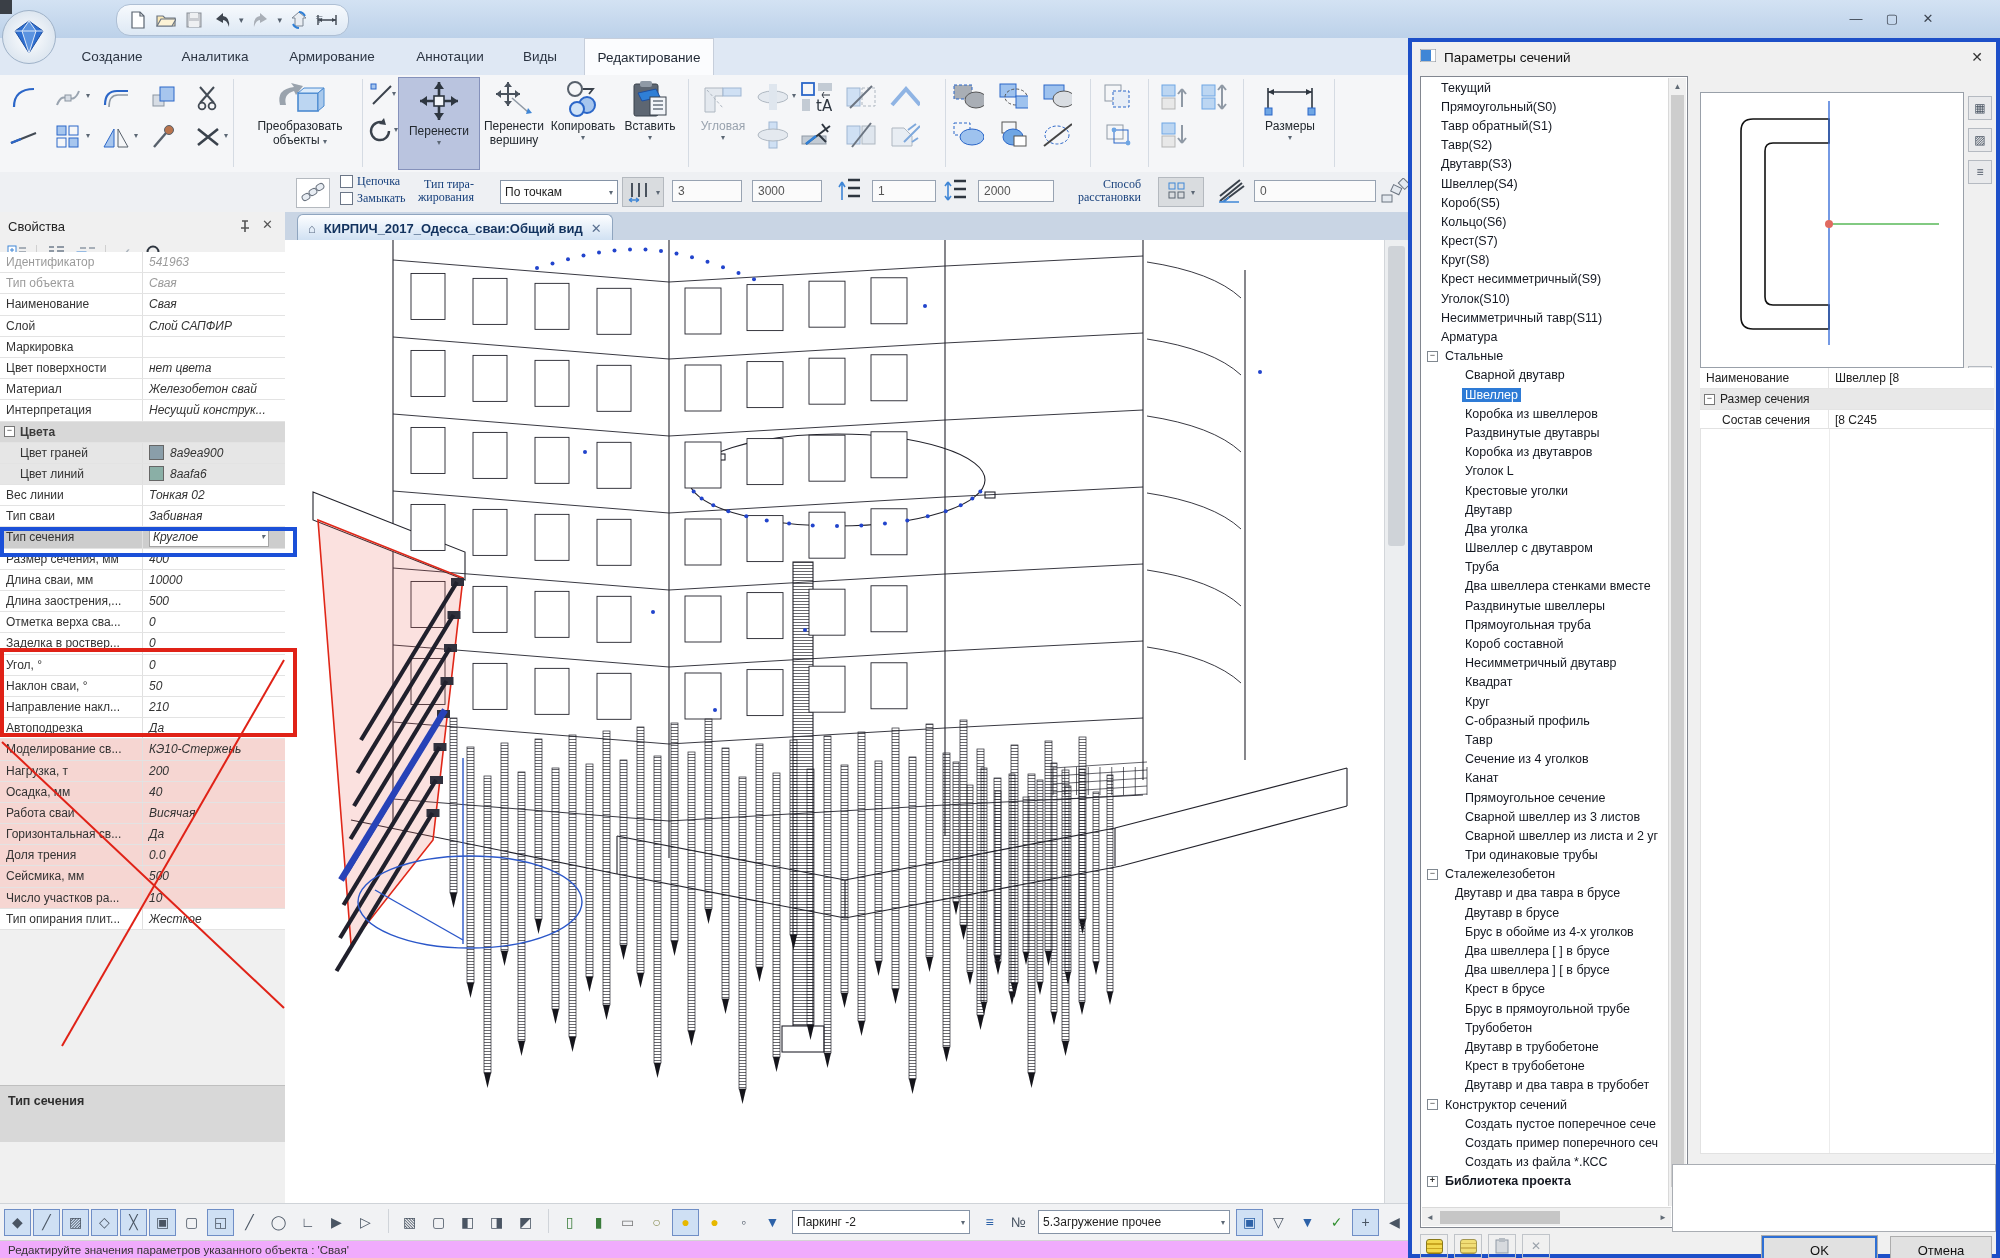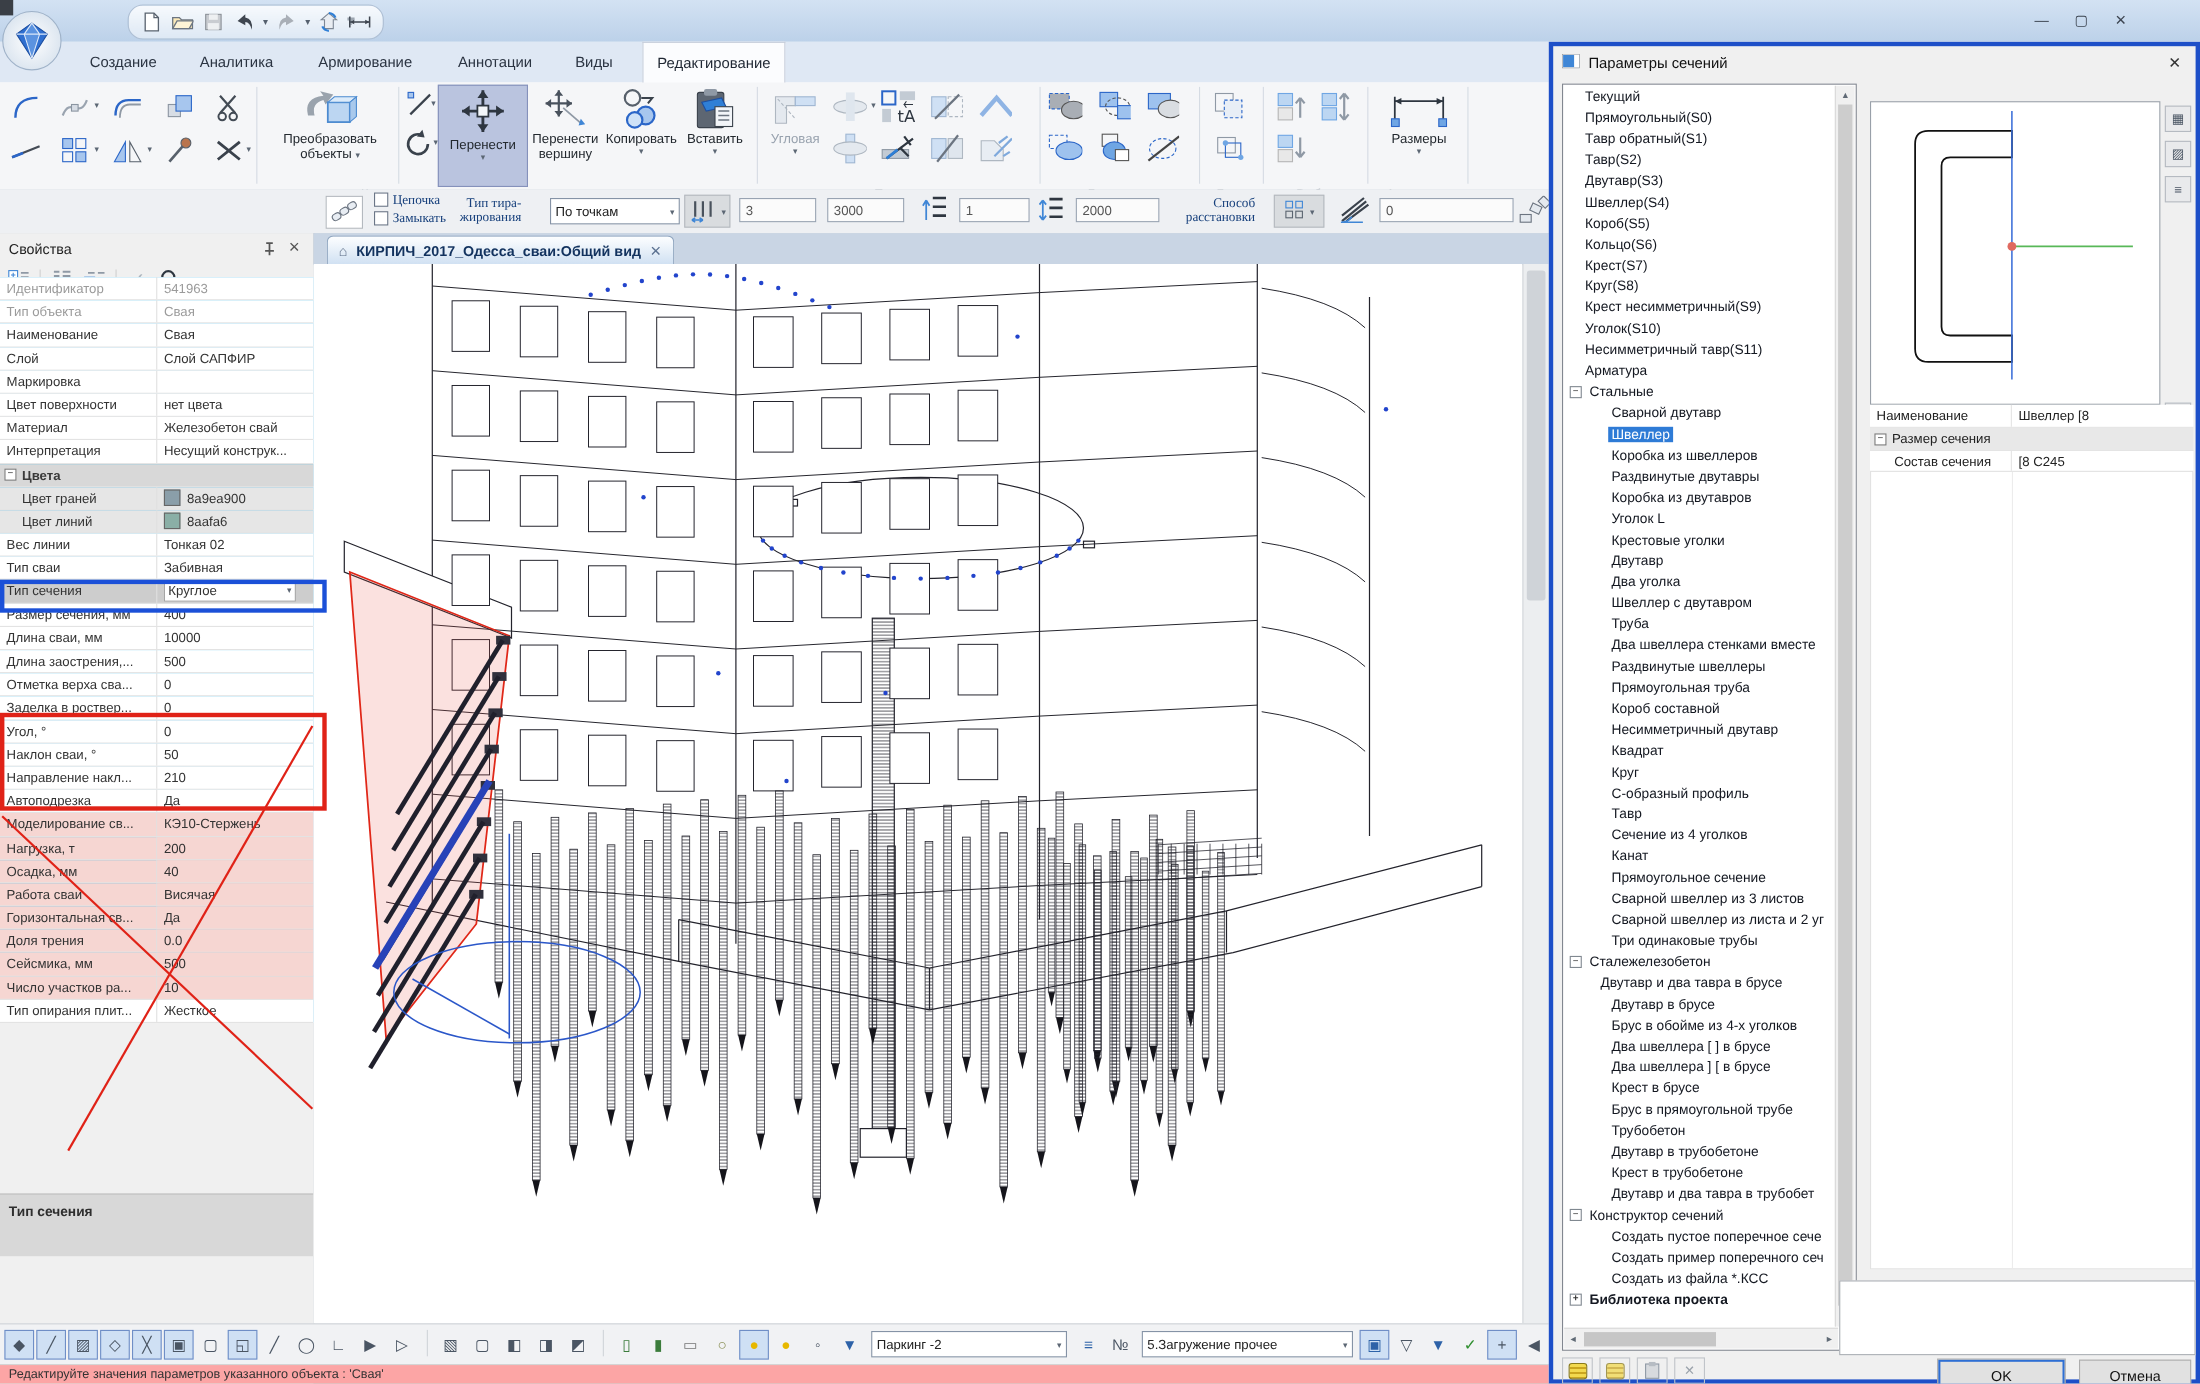--- a/index.html
+++ b/index.html
@@ -46,21 +46,21 @@
   
   .propspanel{left:0;top:212px;width:285px;height:1046px;background:#f0f0f0;border-right:1px solid #b6bcc4;}
   .phead{position:absolute;left:0;top:0;width:285px;height:28px;display:flex;align-items:center;
          font-size:13px;color:#222;padding-left:8px;box-sizing:border-box;}
   .ptools{position:absolute;left:0;top:28px;width:285px;height:28px;display:flex;align-items:center;gap:8px;padding-left:6px;box-sizing:border-box;}
   .pti{width:22px;height:22px;display:flex;align-items:center;justify-content:center;color:#3e4document6;}
   .pgrid{position:absolute;left:0;top:40px;width:285px;background:#0ea5e9;}
   .prow{display:flex;height:20.2px;line-height:20.2px;border-bottom:1px solid #e3e3e3;background:#fff;font-size:12px;}
   .plab{width:143px;padding-left:6px;box-sizing:border-box;border-right:1px solid #e0e0e0;color:#333;
         white-space:nowrap;overflow:hidden;}
-  .pval{flex:1;padding-left:6px;color:#333;white-space:nowrap;overflow:hidden;display:flex;align-items:center;}
+  .pval{flex:1;padding-left:6px;color:#333;white-space:nowrap;overflow:hidden;display:flex;align-items:center;font-style:italic;}
   .pro .plab,.pro .pval{color:#9b9b9b;}
   .pgroup{background:#d8d8d8;color:#3a3a3a;font-weight:bold;padding-left:4px;align-items:center;display:flex;}
   .pind{background:#e6e6e6;}
   .pind .plab{padding-left:20px;}
   .ppink,.ppink .pval{background:#f6d6d2;}
   .pdrop{background:#cdcdcd;}
   .pdrop .combo2{background:#fff;border:1px solid #a5a5a5;height:16px;display:flex;align-items:center;
         width:112px;justify-content:space-between;padding:0 3px;}
   .swatch{width:13px;height:13px;border:1px solid #666;display:inline-block;margin-right:6px;flex:none;}
   .expbox{width:9px;height:9px;border:1px solid #777;background:#fff;font-size:9px;line-height:7px;
@@ -76,21 +76,21 @@
   .viewport{left:285px;top:240px;width:1099px;height:963px;background:#fff;overflow:hidden;}
   .vscroll{left:1384px;top:240px;width:24px;height:963px;background:#eceef0;border-left:1px solid #d3d6da;}
   .vthumb{position:absolute;left:3px;top:6px;width:17px;height:300px;background:#cfd3d8;border-radius:3px;}
   
   .botbar{left:0;top:1203px;width:1408px;height:37px;background:#f1f2f4;border-top:1px solid #cfd3d8;
           display:flex;align-items:center;padding-left:4px;box-sizing:border-box;gap:2px;}
   .bic{width:25px;height:25px;display:flex;align-items:center;justify-content:center;font-size:14px;
        color:#4a5563;flex:none;border:1px solid transparent;}
   .bic.ton{border:1px solid #6f8ec6;background:#cfe0f4;}
   .bsep{width:7px;height:24px;border-right:1px solid #d0d4d9;margin-right:5px;flex:none;}
-  .statusbar{left:0;top:1240px;width:1408px;height:18px;background:#fca5a5;border-top:1px solid #d4d4d4;
+  .statusbar{left:0;top:1240px;width:1408px;height:18px;background:#f0abfc;border-top:1px solid #d4d4d4;
              display:flex;align-items:center;padding-left:8px;box-sizing:border-box;font-size:11.5px;color:#333;}
   
   .dialog{left:1408px;top:38px;width:592px;height:1220px;background:#f0f0f0;border:4px solid #1d4fc8;
           box-sizing:border-box;z-index:10;}
   .dtitle{position:absolute;left:0;top:0;width:584px;height:30px;display:flex;align-items:center;gap:8px;
           padding-left:8px;box-sizing:border-box;font-size:13.5px;color:#111;}
   .dclose{position:absolute;right:8px;top:5px;width:22px;height:20px;display:flex;align-items:center;
           justify-content:center;font-size:14px;color:#333;}
   .treebox{position:absolute;left:8px;top:34px;width:268px;height:1152px;background:#fff;border:1px solid #828790;box-sizing:border-box;}
   .treeview{position:absolute;left:1px;top:1px;width:248px;height:1128px;overflow:hidden;}

